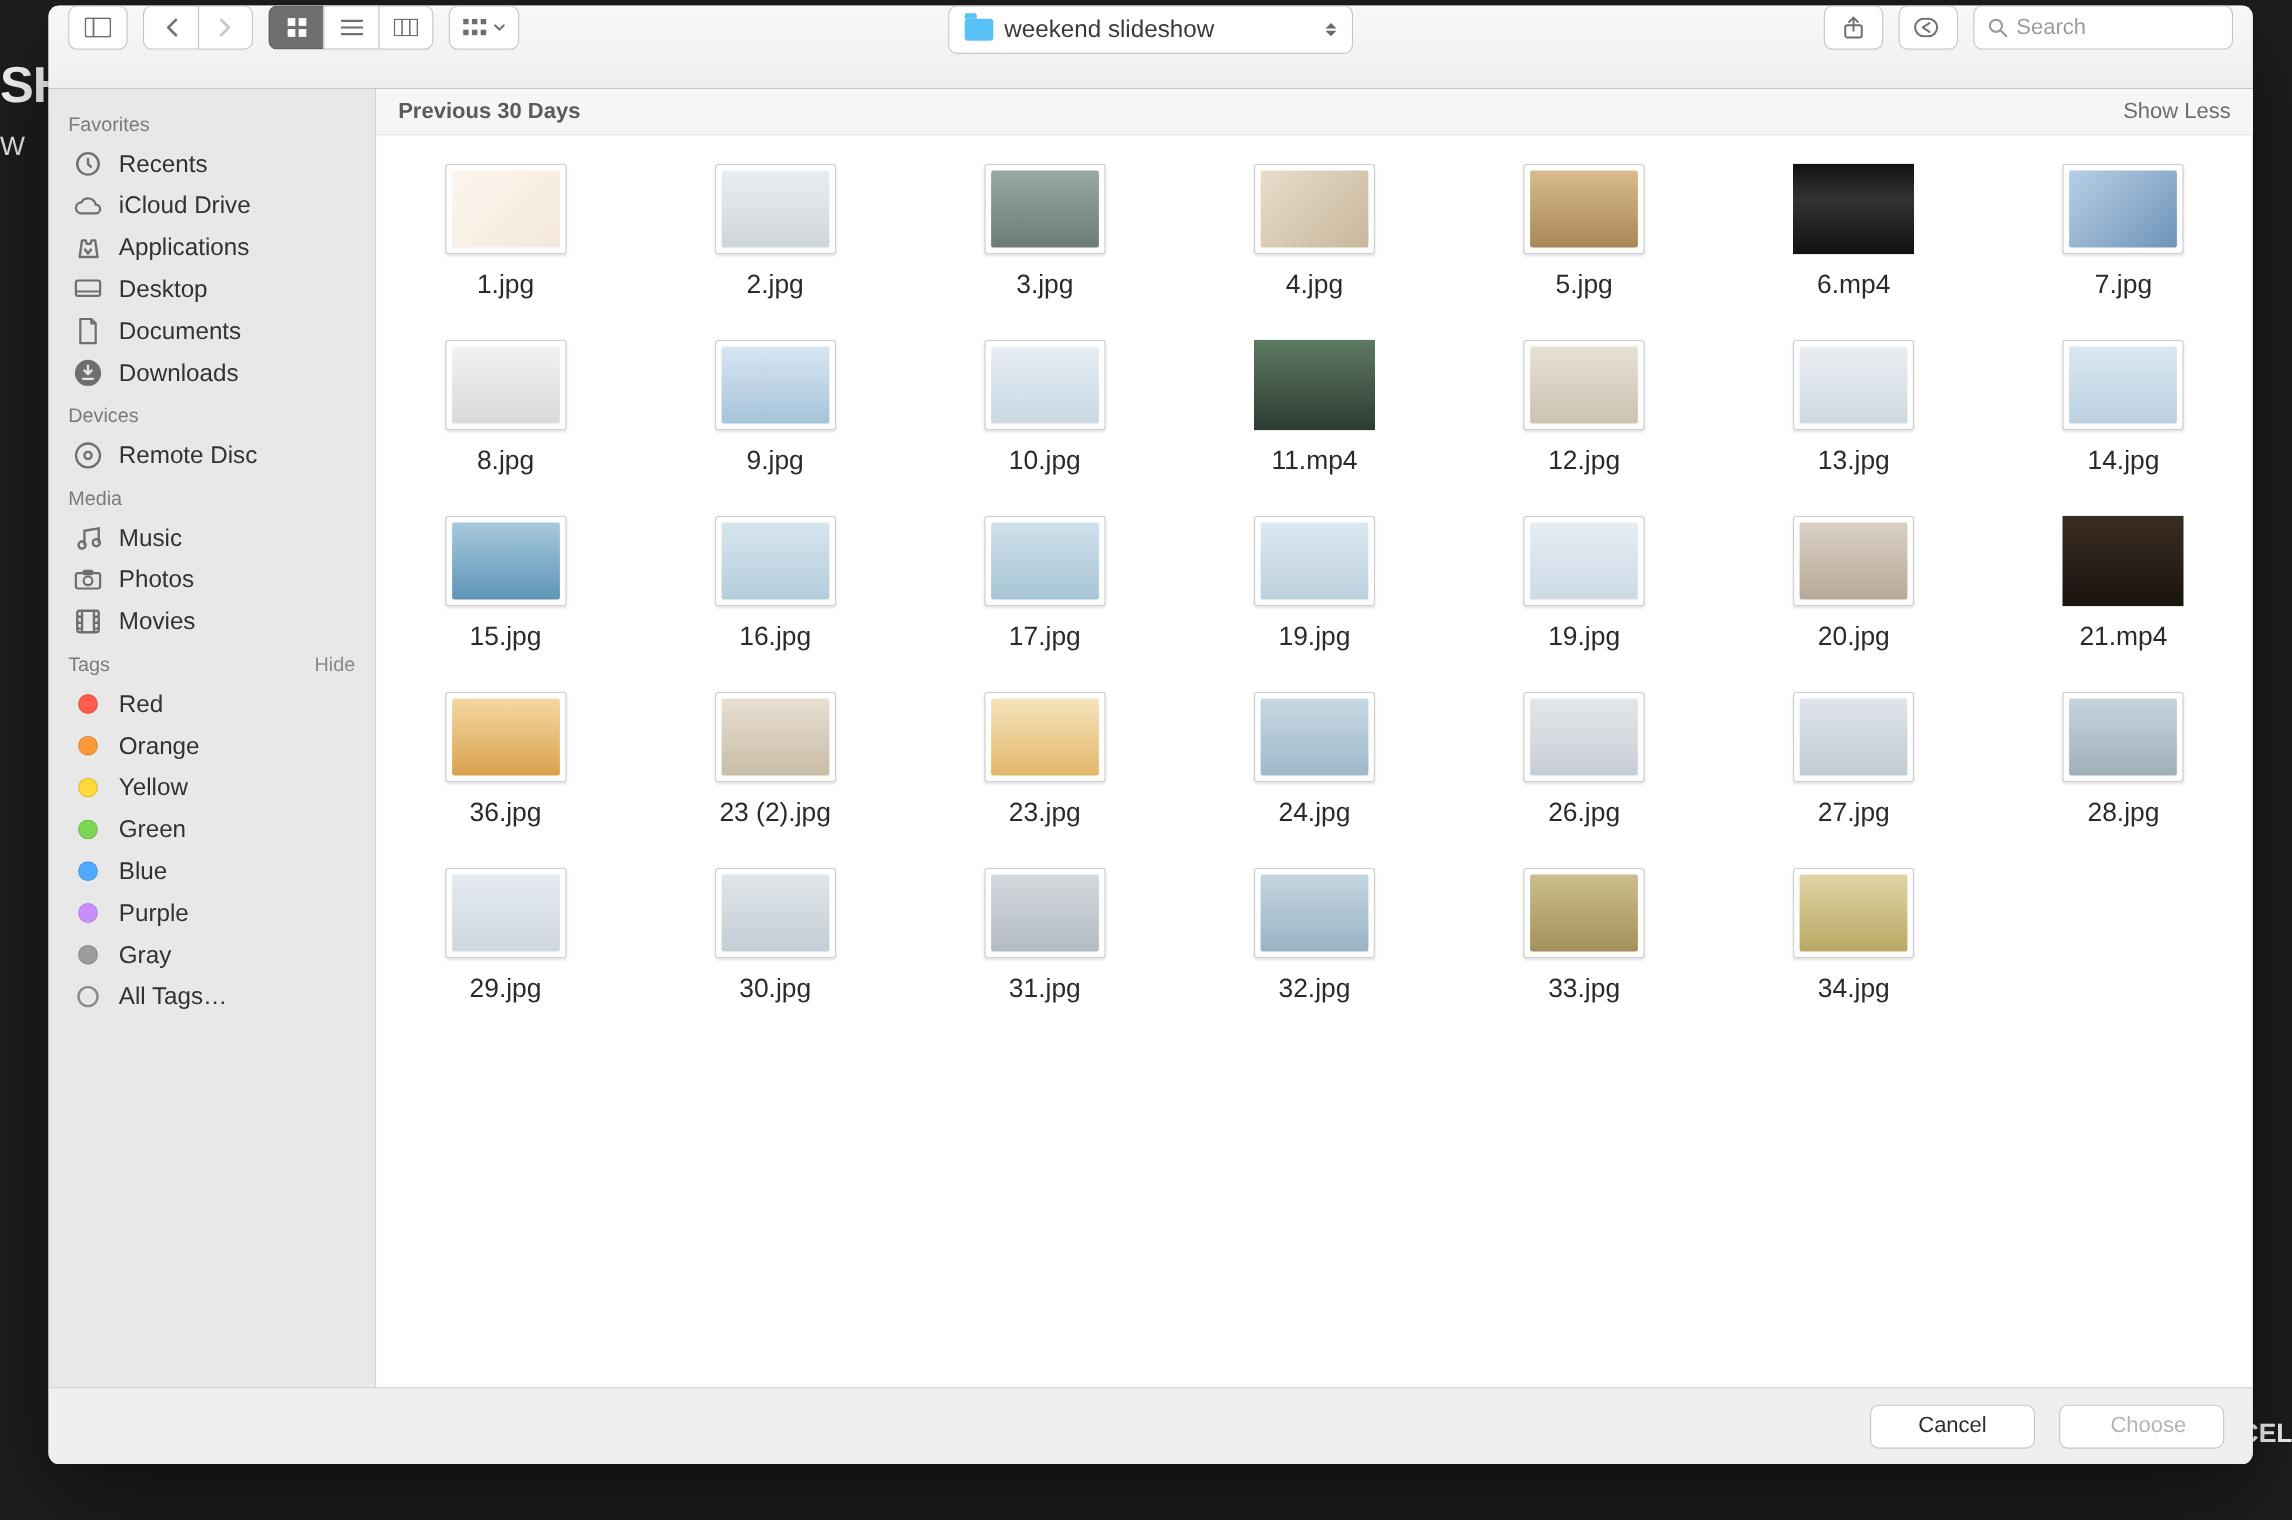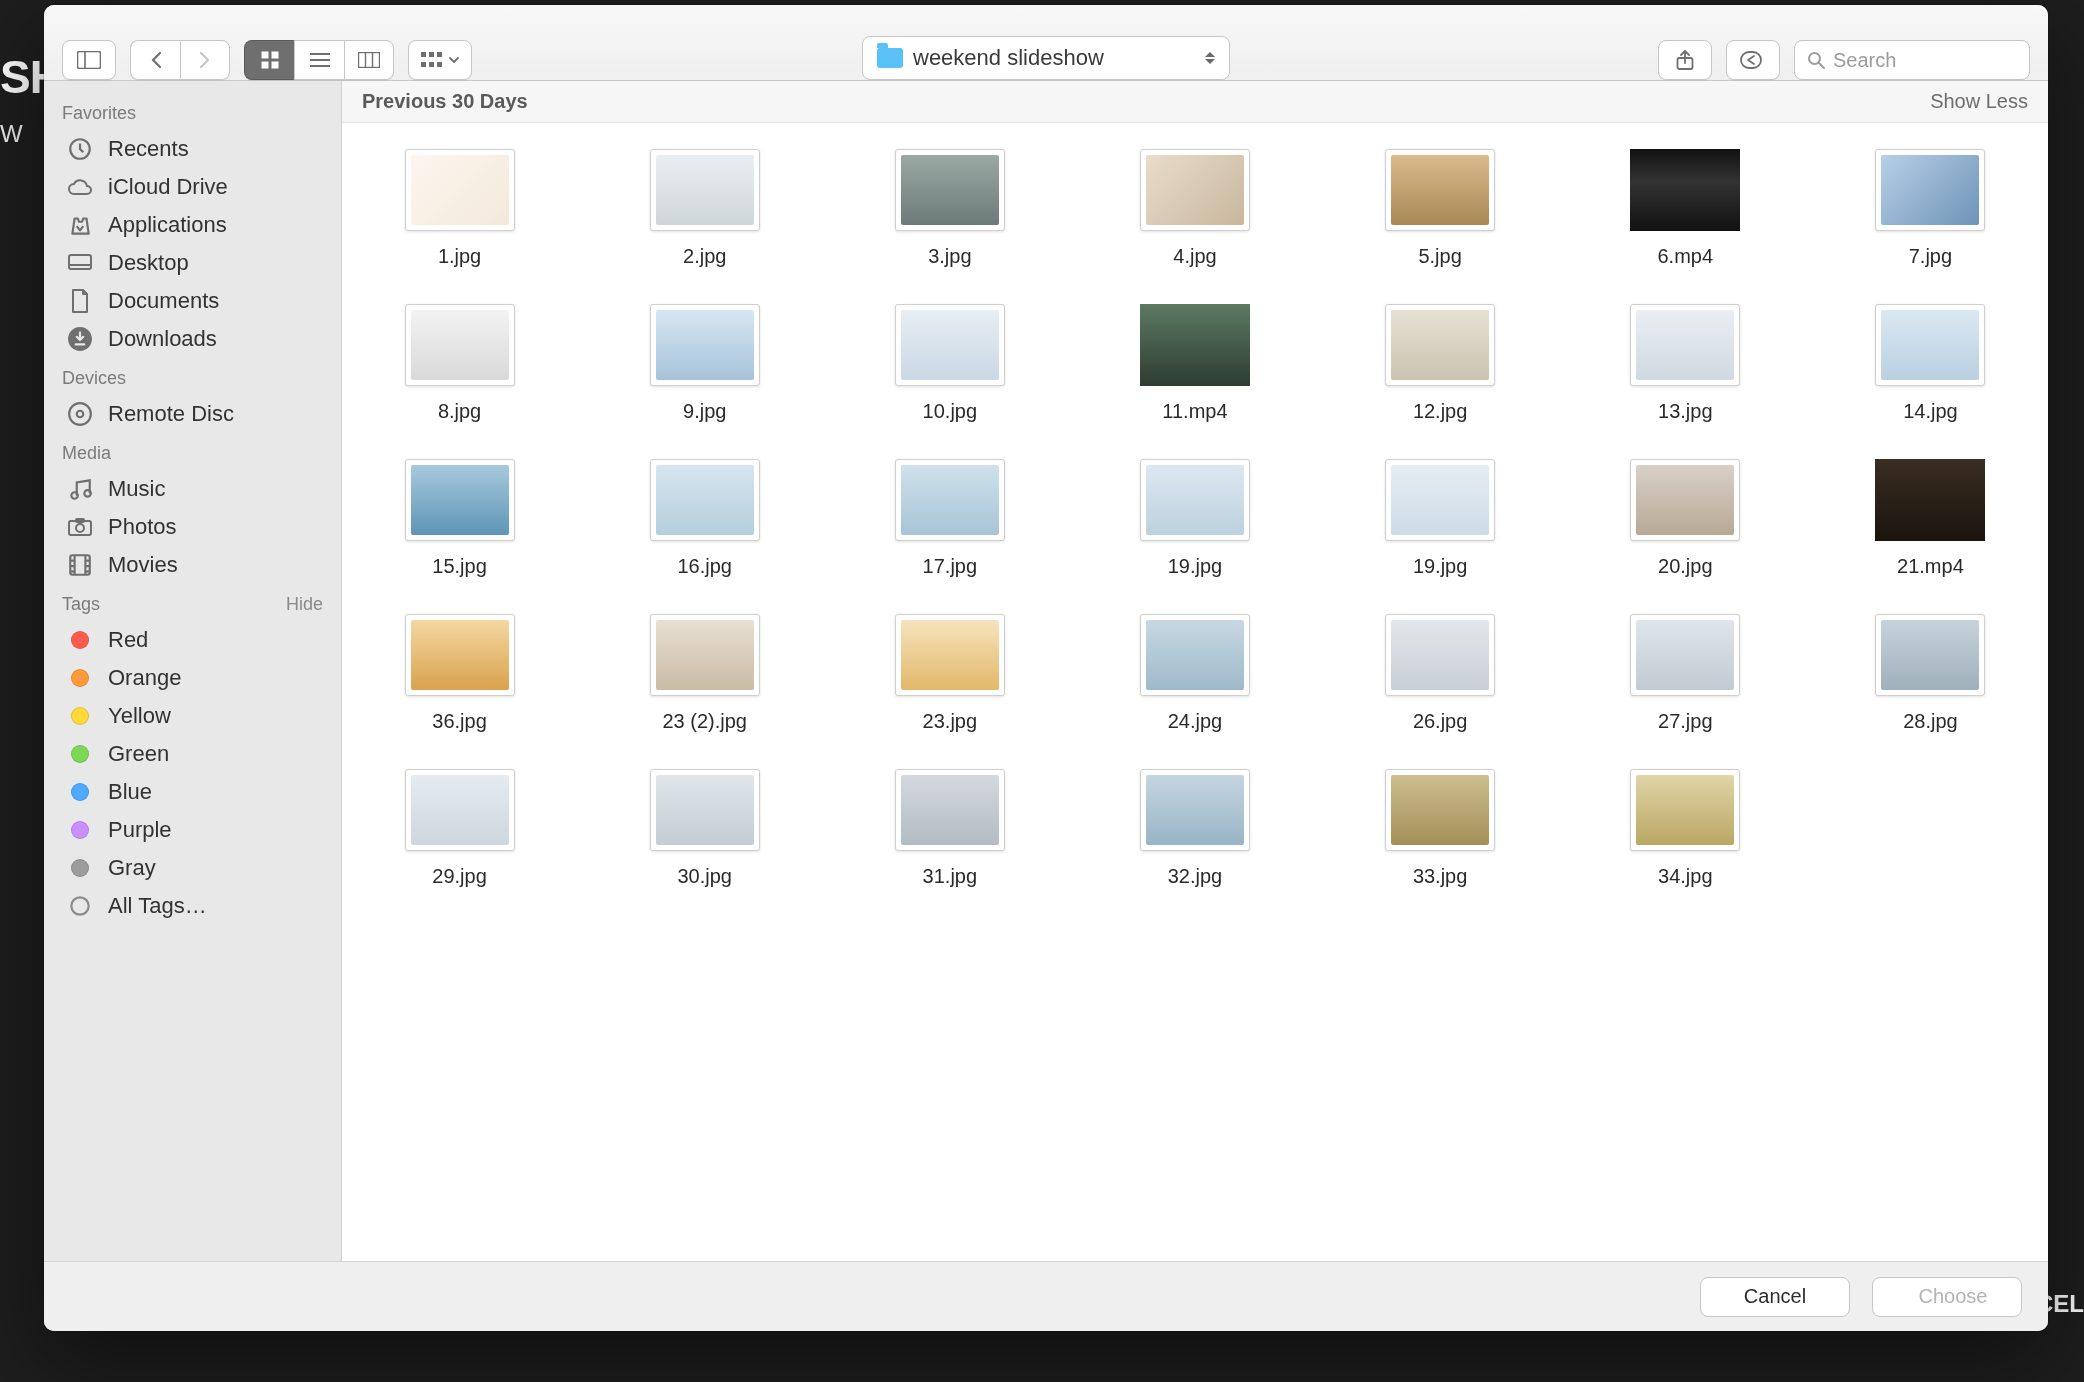--- a/index.html
+++ b/index.html
@@ -27,21 +27,21 @@
     box-shadow:0 30px 90px rgba(0,0,0,.5), 0 0 0 1px rgba(0,0,0,.12);
     display:flex; flex-direction:column;
     overflow:hidden;
   }
   
   
   .toolbar {
     height:76px; flex:0 0 76px;
     background:linear-gradient(#f8f8f8,#efefef);
     border-bottom:1px solid #c9c9c9;
-    display:flex; align-items:flex-end;
+    display:flex; align-items:flex-start;
     padding:0 18px; gap:14px;
     position:relative;
   }
   .btn {
     height:40px; min-width:50px;
     background:#fff; border:1px solid #c6c6c6; border-radius:8px;
     display:flex; align-items:center; justify-content:center;
     box-shadow:0 1px 0 rgba(0,0,0,.04);
     cursor:default;
   }
@@ -117,21 +117,21 @@
   }
   .thumb{
     width:110px; height:82px; background:#fff; border:1px solid #cfcfcf; border-radius:3px;
     box-shadow:0 1px 3px rgba(0,0,0,.12);
     padding:5px;
     display:flex;
   }
   .thumb .inner{ flex:1; border-radius:2px; }
   .thumb.video{ padding:0; border:none; box-shadow:none; background:#000;}
   .thumb.video .inner{ border-radius:0; }
-  .fname{ font-size:20px; color:#2a2a2a; text-align:left; white-space:nowrap;}
+  .fname{ font-size:24px; color:#2a2a2a; text-align:left; white-space:nowrap;}
   
   
   .g1{background:linear-gradient(135deg,#fdf6ef,#f3e8da);}
   .g2{background:linear-gradient(#e9eef2,#cfd6da);}
   .g3{background:linear-gradient(#9aa9a4,#6c7b77);}
   .g4{background:linear-gradient(135deg,#e9dccb,#c8b79c);}
   .g5{background:linear-gradient(#dabb8d,#a88854);}
   .g6{background:linear-gradient(#111,#333 40%,#111);}
   .g7{background:linear-gradient(135deg,#b7cfe6,#6e94b8);}
   .g8{background:linear-gradient(#f2f2f2,#d9d9d9);}

